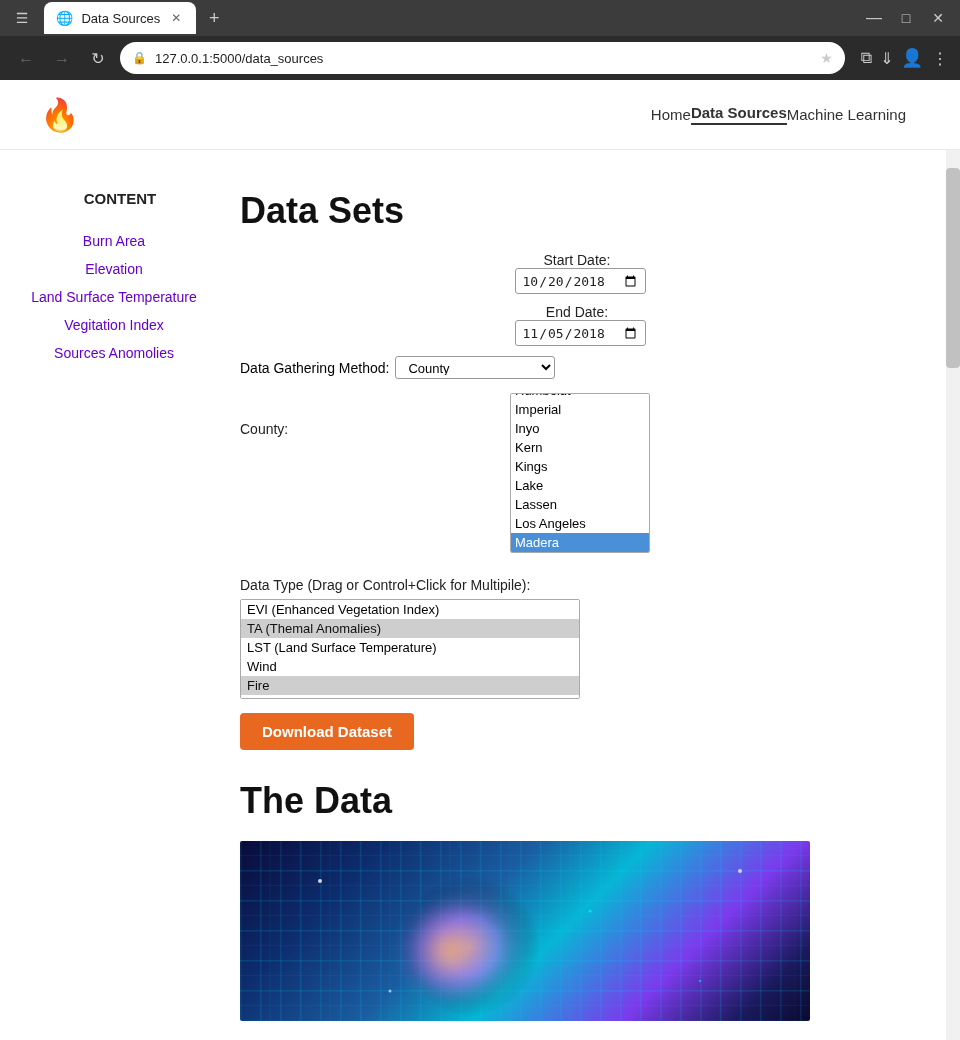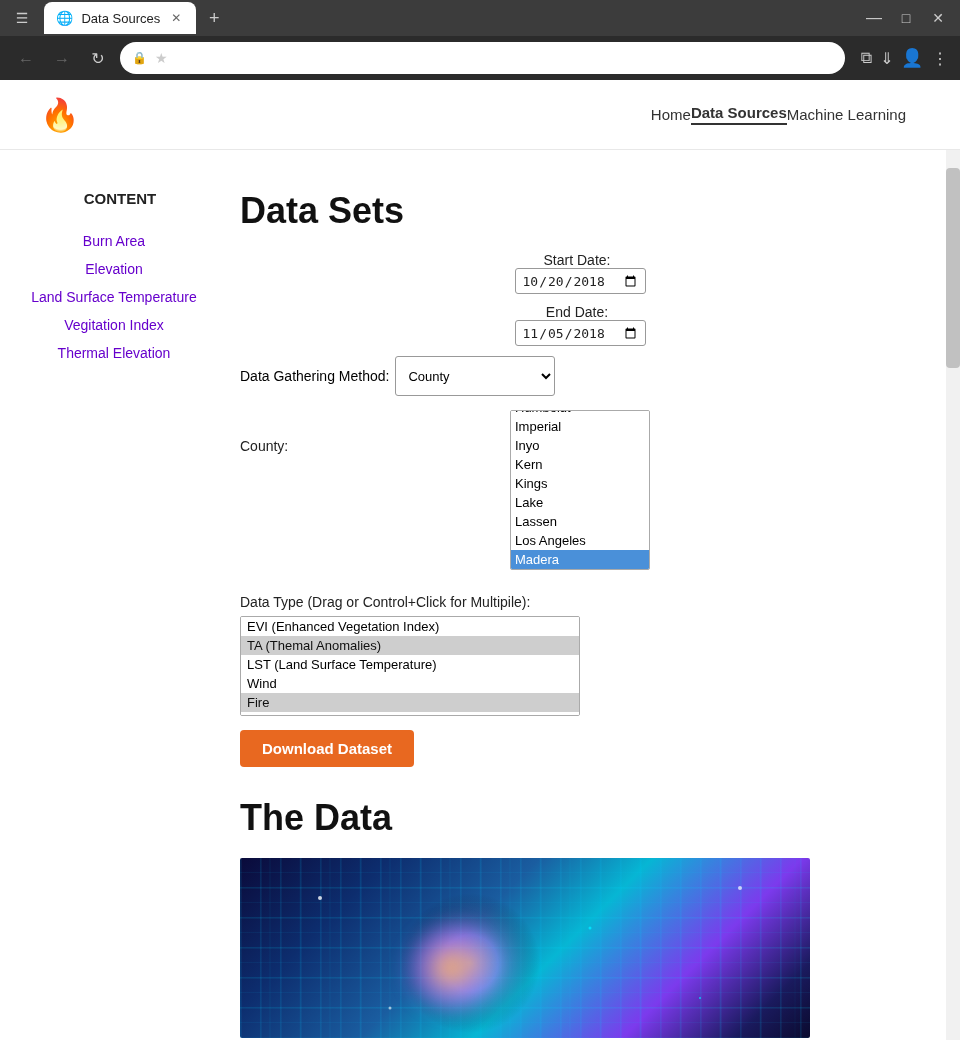--- a/index.html
+++ b/index.html
@@ -244,21 +244,21 @@
       align-items: center;
       margin-bottom: 14px;
       font-size: 14px;
     }
     .method-select {
       border: 1px solid #999;
       border-radius: 3px;
       padding: 3px 8px;
       font-size: 13px;
       background: #fff;
-      height: 40px;
+      height: 23px;
       min-width: 160px;
       cursor: pointer;
     }
 
     
     .county-row {
       display: flex;
       align-items: flex-start;
       margin-bottom: 14px;
     }
@@ -395,20 +395,21 @@
       <div class="nav-btn" style="color:#ccc;font-size:14px;">✕</div>
     </div>
   </div>
 
   <div class="address-bar">
     <div class="nav-btn disabled">←</div>
     <div class="nav-btn disabled">→</div>
     <div class="nav-btn">↻</div>
     <div class="url-bar">
       <span class="url-lock">🔒</span>
+      <span class="url-text">127.0.0.1:5000/data_sources</span>
       <span class="url-icon">★</span>
     </div>
     <div class="url-actions">
       <span class="url-icon" style="font-size:16px;">⧉</span>
       <span class="url-icon" style="font-size:16px;">⇓</span>
       <span class="url-icon" style="font-size:18px;">👤</span>
       <span class="url-icon" style="font-size:16px;">⋮</span>
     </div>
   </div>
 
@@ -431,21 +432,21 @@
     </nav>
 
     <div class="main-content">
 
       <div class="sidebar">
         <div class="sidebar-title">CONTENT</div>
         <a class="sidebar-link">Burn Area</a>
         <a class="sidebar-link">Elevation</a>
         <a class="sidebar-link">Land Surface Temperature</a>
         <a class="sidebar-link">Vegitation Index</a>
-        <a class="sidebar-link">Thermal Elevation</a>
+        <a class="sidebar-link">Sources Anomolies</a>
       </div>
 
       <div class="page-body">
 
         <h1 class="section-title">Data Sets</h1>
 
         
         <div class="form-row">
           <span class="form-label">Start Date:</span>
           <input type="date" class="date-input" value="2018-10-20" style="">

